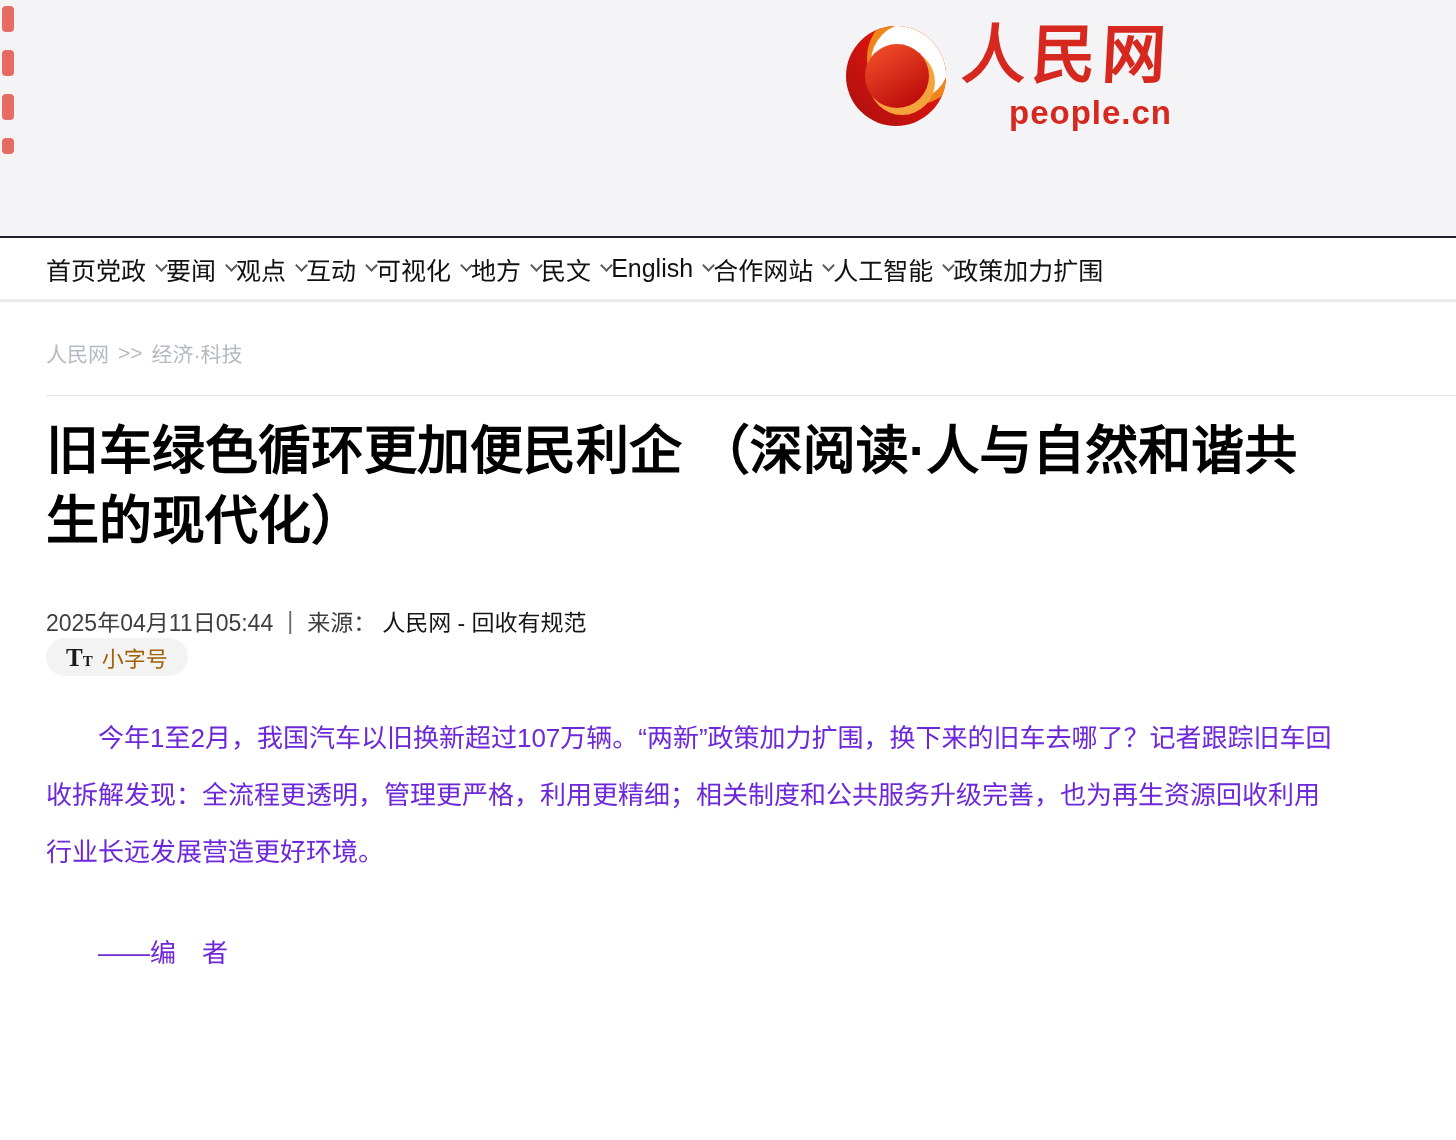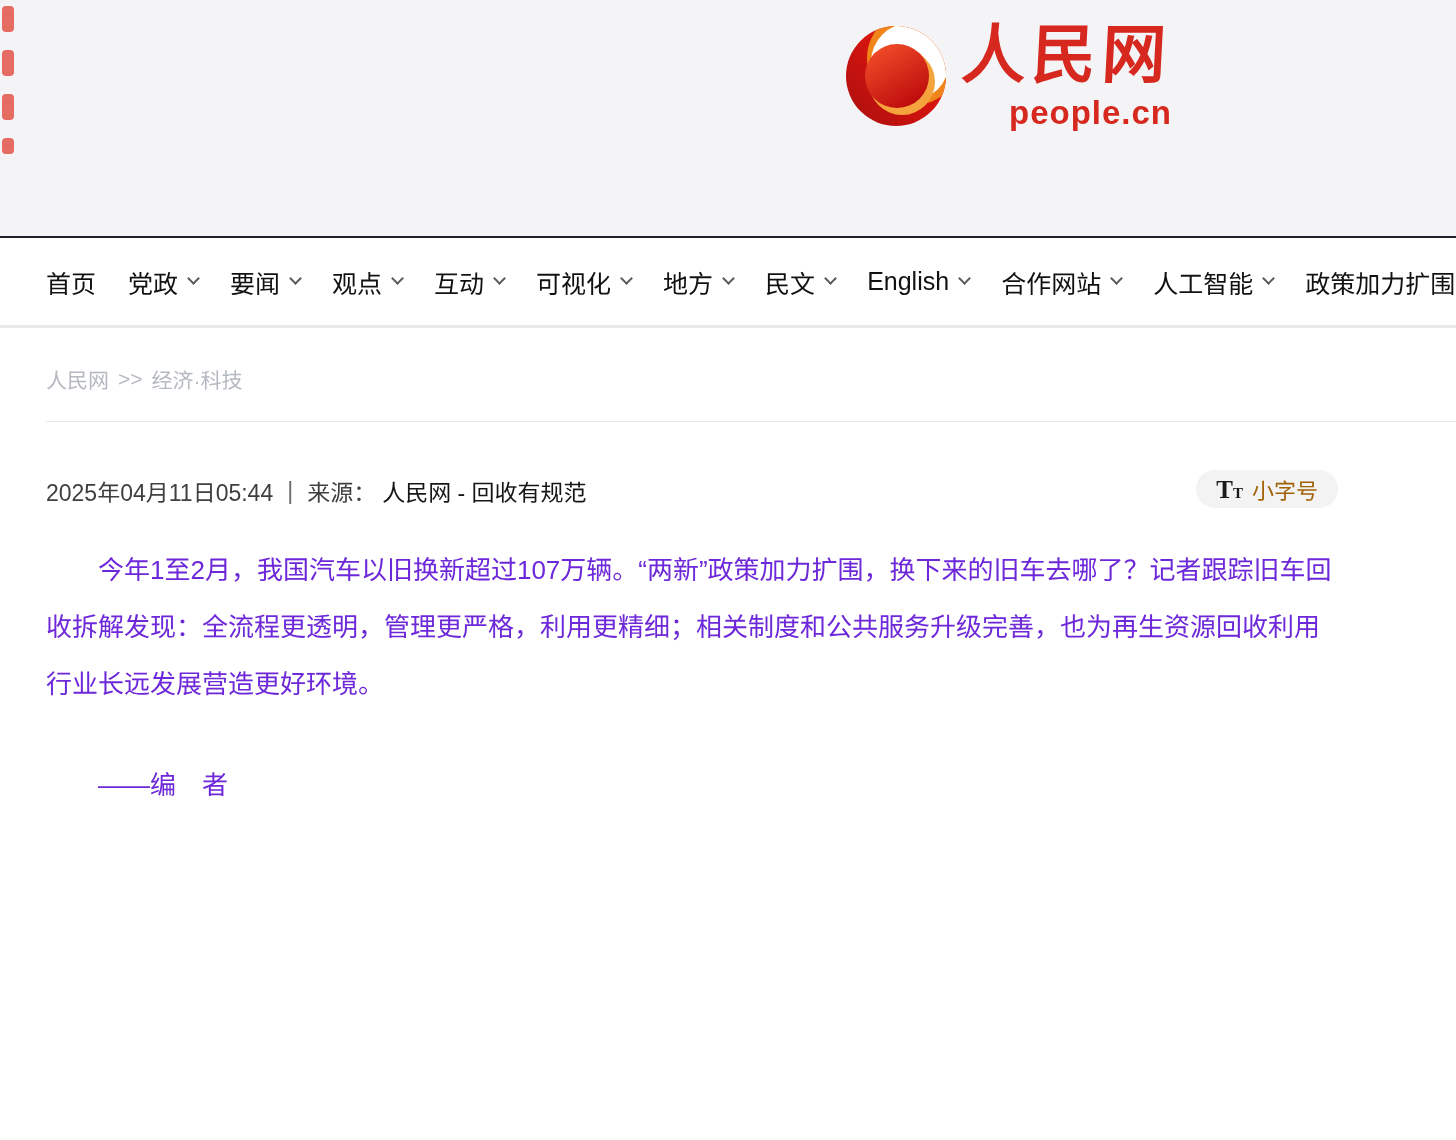--- a/index.html
+++ b/index.html
@@ -14,42 +14,42 @@
                      border-radius:4px; margin-bottom:18px; }
   .logo { position:absolute; left:846px; top:16px; display:flex; align-items:flex-start; }
   .logo-globe { width:102px; height:114px; }
   .logo-text { margin-left:14px; display:flex; flex-direction:column; align-items:flex-end; }
   .logo-cn { font-size:64px; font-weight:700; color:#d6281e; letter-spacing:6px;
              line-height:78px; transform:skewX(-3deg); }
   .logo-domain { font-size:33px; font-weight:700; color:#d6281e; letter-spacing:1px;
                  line-height:34px; margin-top:2px; }
 
   
-  .navbar { height:90px; background:#fff; border-bottom:3px solid #e9eaec;
-            display:flex; align-items:center; padding-left:46px; gap:32px; }
+  .navbar { height:64px; background:#fff; border-bottom:3px solid #e9eaec;
+            display:flex; align-items:center; padding-left:46px; }
   .nav-item { display:flex; align-items:center; font-size:25px; color:#111;
               white-space:nowrap; cursor:pointer; }
   .chev { width:9px; height:9px; border-right:2px solid #5a5a5a; border-bottom:2px solid #5a5a5a;
           transform:rotate(45deg); margin-left:11px; margin-top:-7px; flex:0 0 auto; }
 
   
   .breadcrumb { padding:36px 0 0 46px; font-size:21px; color:#b5b9c1;
                 display:flex; align-items:center; gap:9px; }
   .breadcrumb .crumb { cursor:pointer; }
   .section-divider { border:0; border-top:1px solid #e7e7ea; margin:27px 0 0 46px; }
 
   
   .article { padding-left:46px; }
   .kicker  { margin-top:63px; font-size:26px; line-height:34px; color:#000; }
   .title   { margin-top:20px; font-size:53px; line-height:70px; font-weight:700;
              color:#000; max-width:1285px; }
   .byline  { margin-top:30px; font-size:25px; color:#111; }
 
   .meta-row { margin-top:48px; width:1292px; display:flex;
-              justify-content:space-between; align-items:flex-end; }
+              justify-content:space-between; align-items:flex-start;flex-direction:column; }
   .meta-left { font-size:23px; color:#3f3f3f; display:flex; align-items:center; }
   .meta-sep  { margin:0 14px; color:#6a6a6a; }
   .source-name { color:#161616; margin-left:6px; cursor:pointer; }
   .font-size-btn { background:#f3f3f4; border:0; border-radius:19px; height:38px;
                    padding:0 20px; display:flex; align-items:center; cursor:pointer;
                    font-family:inherit; }
   .tt-icon { font-family:"Liberation Serif","DejaVu Serif",serif; font-weight:700;
              color:#1a1a1a; margin-right:9px; display:flex; align-items:baseline; }
   .tt-icon .t-big   { font-size:25px; line-height:25px; }
   .tt-icon .t-small { font-size:15px; line-height:15px; }
@@ -166,20 +166,21 @@
   </nav>
 
 <div class="breadcrumb">
   <span class="crumb">人民网</span>
   <span>&gt;&gt;</span>
   <span class="crumb">经济·科技</span>
 </div>
 <hr class="section-divider">
 
 <article class="article">
+  <h1 class="title">旧车绿色循环更加便民利企 （深阅读·人与自然和谐共生的现代化）</h1>
 
   <div class="meta-row">
     <div class="meta-left">
       <span>2025年04月11日05:44</span>
       <span class="meta-sep">|</span>
       <span>来源：</span>
       <span class="source-name">人民网 - 回收有规范</span>
     </div>
     <button class="font-size-btn">
       <span class="tt-icon">

